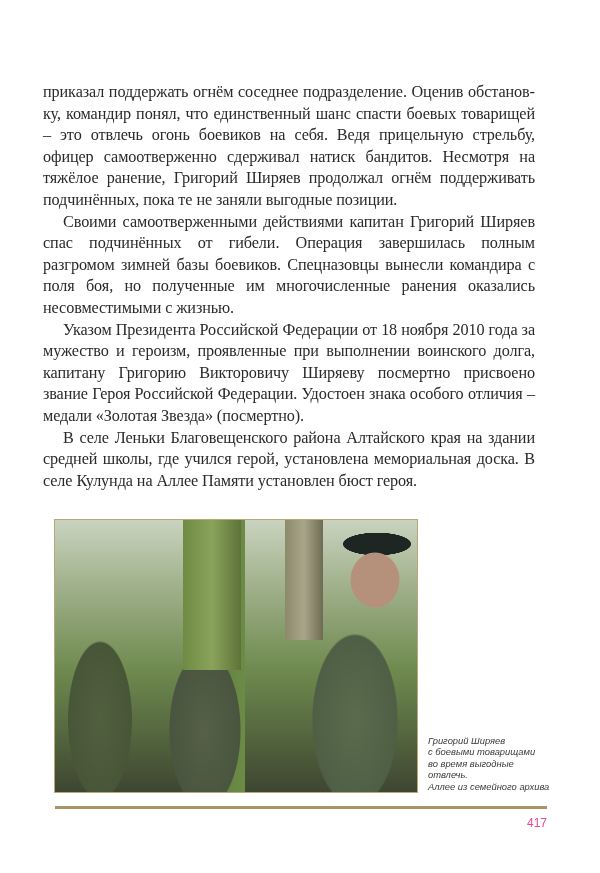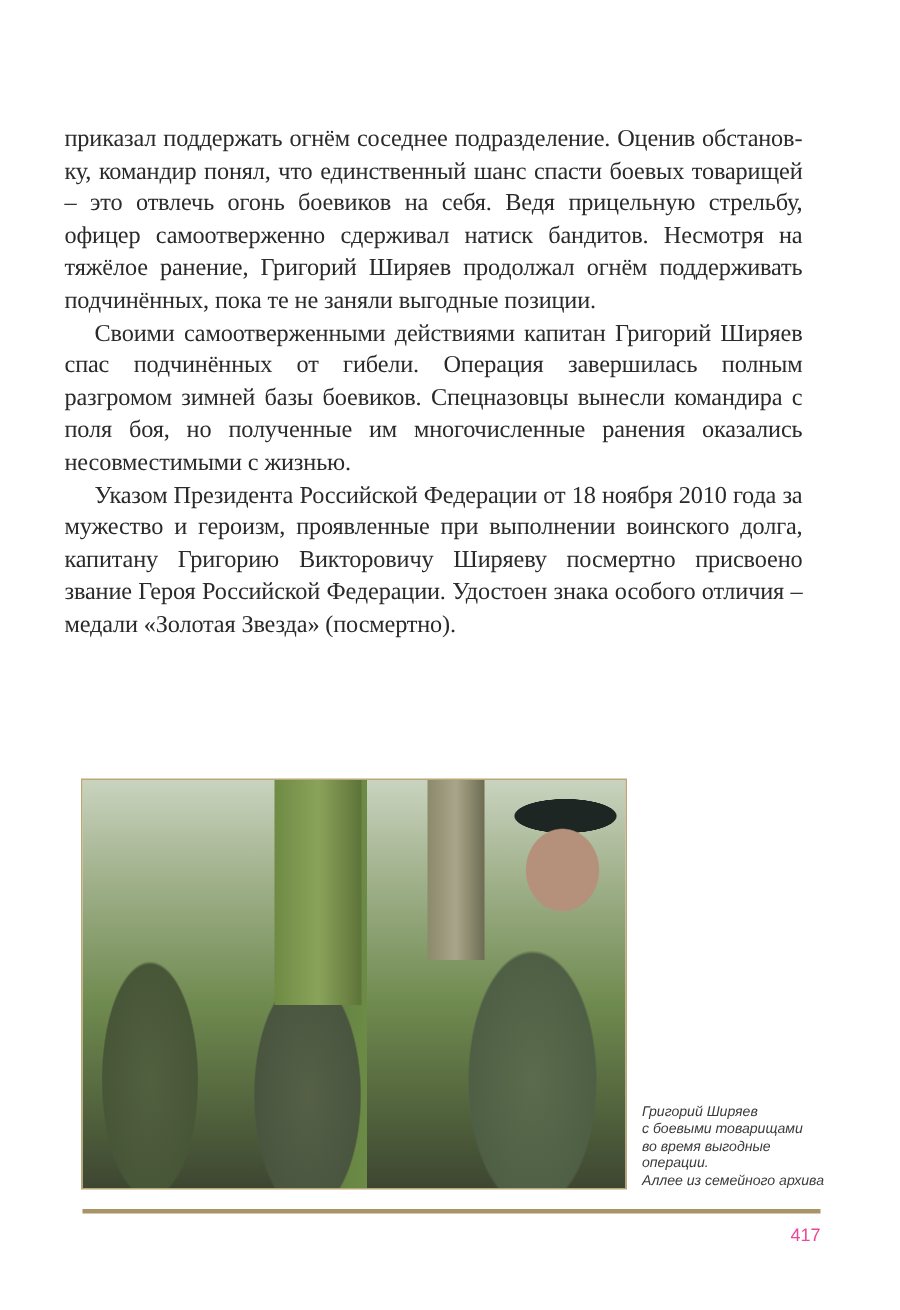--- a/index.html
+++ b/index.html
@@ -45,29 +45,30 @@
     font-size: 12px; color: #ec4899;
   }
 </style>
 </head>
 <body>
 
 <div class="body-text">
   <p>приказал поддержать огнём соседнее подразделение. Оценив обстанов­ку, командир понял, что единственный шанс спасти боевых товарищей – это отвлечь огонь боевиков на себя. Ведя прицельную стрельбу, офицер самоотверженно сдерживал натиск бандитов. Несмотря на тяжёлое ра­нение, Григорий Ширяев продолжал огнём поддерживать подчинённых, пока те не заняли выгодные позиции.</p>
   <p class="indent">Своими самоотверженными действиями капитан Григорий Ширяев спас подчинённых от гибели. Операция завершилась полным разгромом зимней базы боевиков. Спецназовцы вынесли командира с поля боя, но полученные им многочисленные ранения оказались несовместимыми с жизнью.</p>
   <p class="indent">Указом Президента Российской Федерации от 18 ноября 2010 года за мужество и героизм, проявленные при выполнении воинского долга, капитану Григорию Викторовичу Ширяеву посмертно присвоено звание Героя Российской Федерации. Удостоен знака особого отличия – медали «Золотая Звезда» (посмертно).</p>
+  <p class="indent">В селе Леньки Благовещенского района Алтайского края на здании средней школы, где учился герой, установлена мемориальная доска. В селе Кулунда на Аллее Памяти установлен бюст героя.</p>
 </div>
 
 <div class="photo" title="Три военнослужащих в камуфляже в лесу">
   <div class="tree" style="left:128px; top:0; width:58px; height:150px;"></div>
   <div class="tree" style="left:230px; top:0; width:38px; height:120px; background:linear-gradient(90deg,#8b8a6a,#a9a58a,#6d6c52);"></div>
 </div>
 
 <div class="caption">
   <div>Григорий Ширяев</div>
   <div>с боевыми товарищами</div>
   <div>во время выгодные</div>
-  <div>операции.</div>
+  <div>отвлечь.</div>
   <div>Аллее из семейного архива</div>
 </div>
 
 <div class="rule"></div>
 <div class="page-number">417</div>
 
 </body></html>

